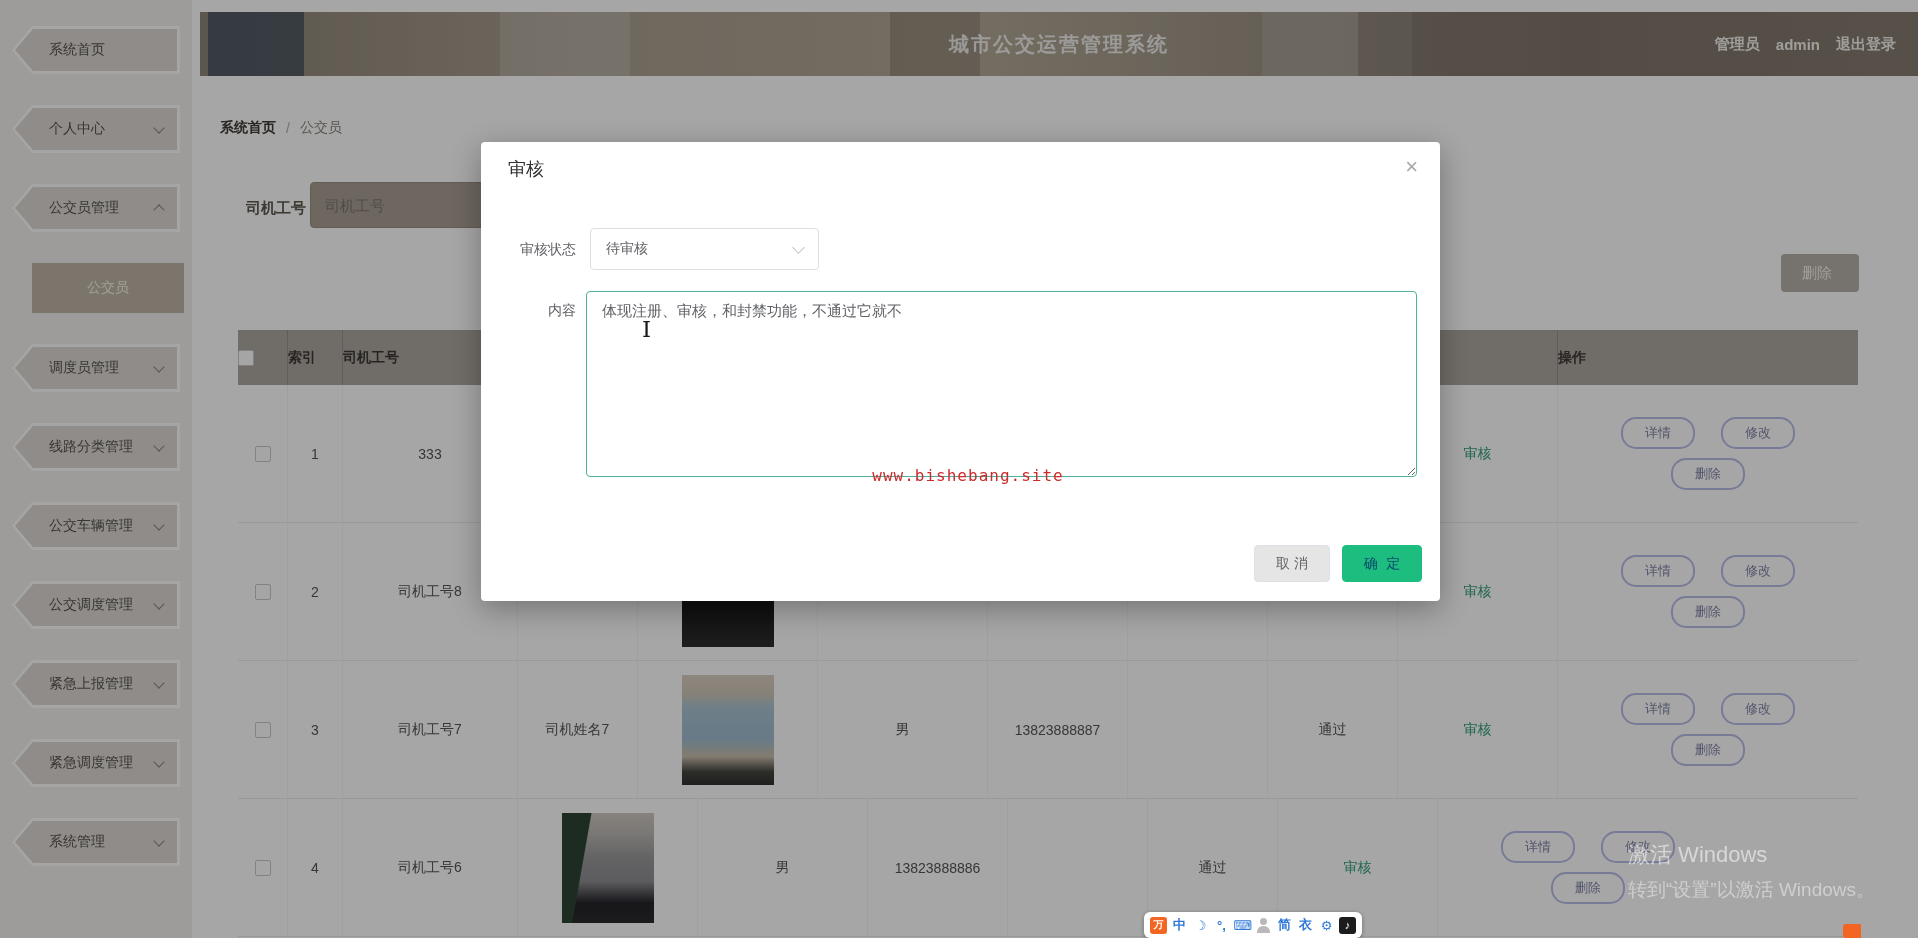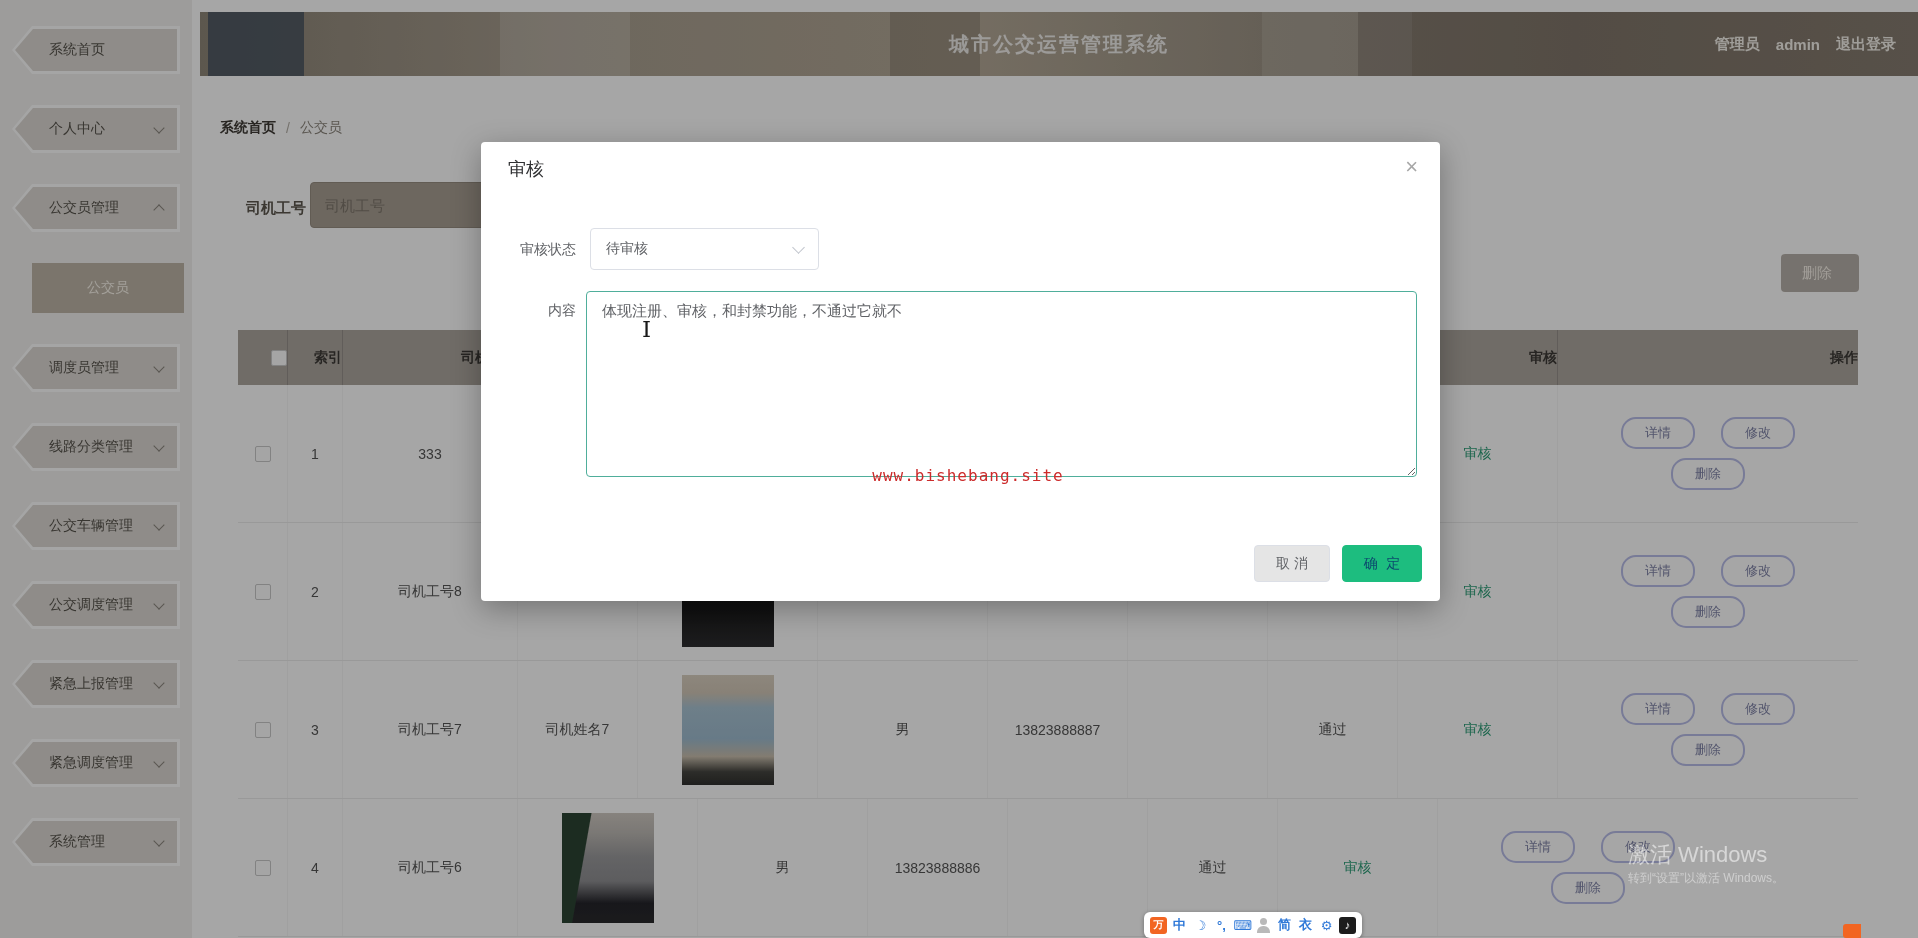--- a/index.html
+++ b/index.html
@@ -50,21 +50,21 @@
     background:#a89f93; border:1px solid #978e82; border-radius:4px; padding:0 14px;
     font-size:15px; color:#514c44; font-family:inherit; }
   .search-input::placeholder { color:#7d766b; }
   .tb-btn { position:absolute; top:254px; width:72px; height:38px; border:none; border-radius:4px;
     background:#b6b0a9; color:#f6f0e8; font-size:15px; cursor:pointer; font-family:inherit; }
   .btn-add { left:1570px;margin-left:25px; } .btn-del { left:1589px; }
 
   
   .table { position:absolute; left:46px; top:330px; width:1620px; }
   .thead { display:flex; height:55px; background:#aca69f; }
-  .th { display:flex; align-items:center; justify-content:flex-end; font-size:14px; font-weight:bold;
+  .th { display:flex; align-items:center; justify-content:flex-start; font-size:14px; font-weight:bold;
     color:#3d3a36; border-right:1px solid rgba(0,0,0,.13); }
   .th:last-child { border-right:none; }
   .tr { display:flex; height:138px; background:#fff; border-bottom:1px solid #ececec; }
   .td { display:flex; align-items:center; justify-content:center; font-size:14px; color:#555;
     border-right:1px solid rgba(0,0,0,.035); }
   .td:last-child { border-right:none; }
   .c0{width:50px;} .c1{width:55px;} .c2{width:175px;} .c3{width:120px;} .c4{width:180px;}
   .c5{width:170px;} .c6{width:140px;} .c7{width:140px;} .c8{width:130px;} .c9{width:160px;} .c10{width:300px;}
   .checkbox { width:16px; height:16px; background:#fdfdfd; border:1px solid #c8c8c8; border-radius:2px; cursor:pointer; }
   .photo { width:92px; height:110px; background:#d6cec2; }
@@ -100,21 +100,21 @@
   .btn-cancel { left:773px; width:76px; background:#e5e5e5; border:1px solid #dcdfe6; color:#606266; }
   .btn-confirm { left:861px; width:80px; background:#1dbd7f; border:1px solid #1dbd7f; color:#0c4a6e;font-family:Liberation Mono, monospace; }
 
   .red-watermark { position:absolute; left:968px; top:466px; transform:translateX(-50%); z-index:22;
     font-family:"DejaVu Sans Mono","Liberation Mono",monospace; font-size:16px; color:#cc2b2b;
     letter-spacing:1px; white-space:nowrap; }
 
   
   .win-mark { position:absolute; left:1628px; top:840px; z-index:40; pointer-events:none; }
   .win-mark .l1 { font-size:22px; color:rgba(255,255,255,.55); }
-  .win-mark .l2 { font-size:12px; color:rgba(255,255,255,.45); }
+  .win-mark .l2 { font-size:19px; color:rgba(255,255,255,.45); margin-top:7px; }
   .ime-bar { position:absolute; left:1144px; top:912px; height:26px; z-index:40; background:#fff;
     border-radius:6px; box-shadow:0 1px 4px rgba(0,0,0,.35); display:flex; align-items:center;
     gap:4px; padding:0 6px; }
   .ime-icon { width:17px; height:17px; display:flex; align-items:center; justify-content:center;
     font-size:13px; cursor:pointer; }
   .ime-blue { color:#3079d8; font-weight:bold; }
   .ime-sogou { background:#f26522; border-radius:3px; color:#fff; font-size:10px; font-weight:bold; }
   .ime-music { background:#1c1c1c; border-radius:3px; color:#fff; font-size:11px; }
   .icon-user { position:relative; }
   .icon-user::before { content:""; position:absolute; left:5px; top:1px; width:7px; height:7px;

